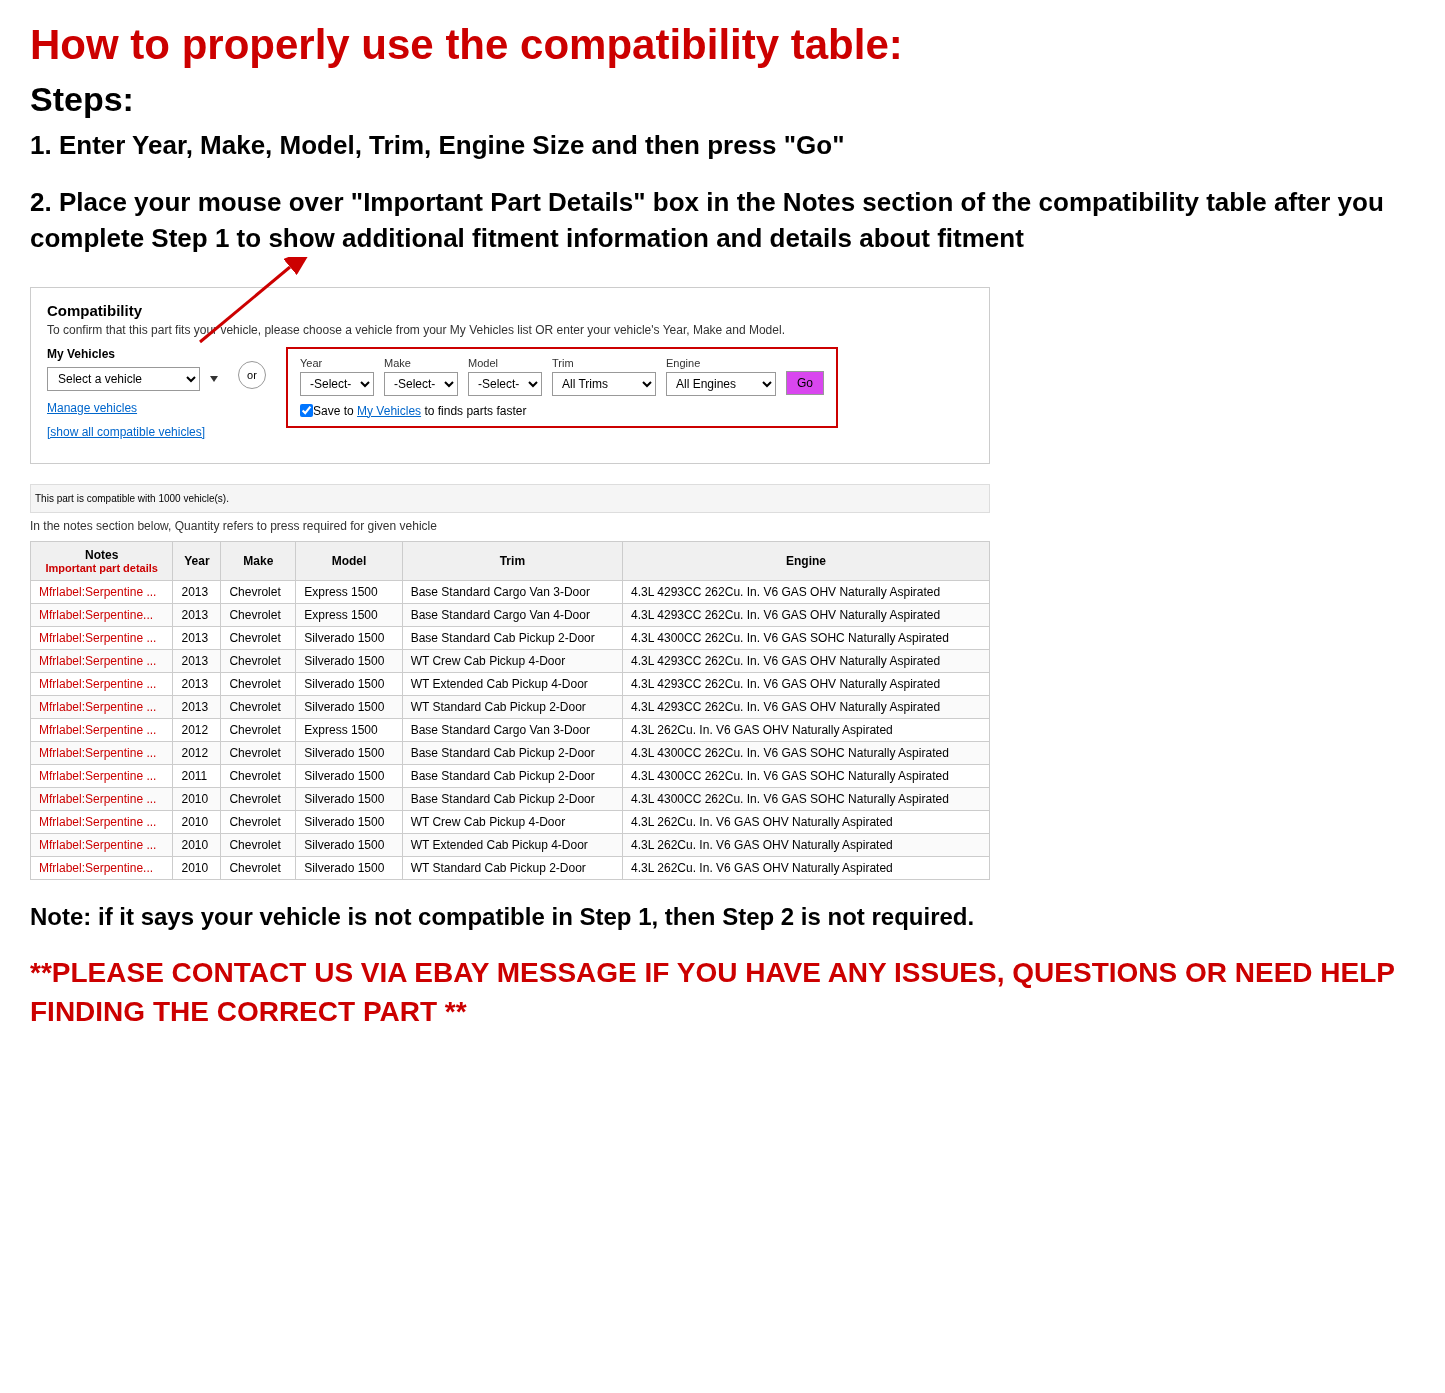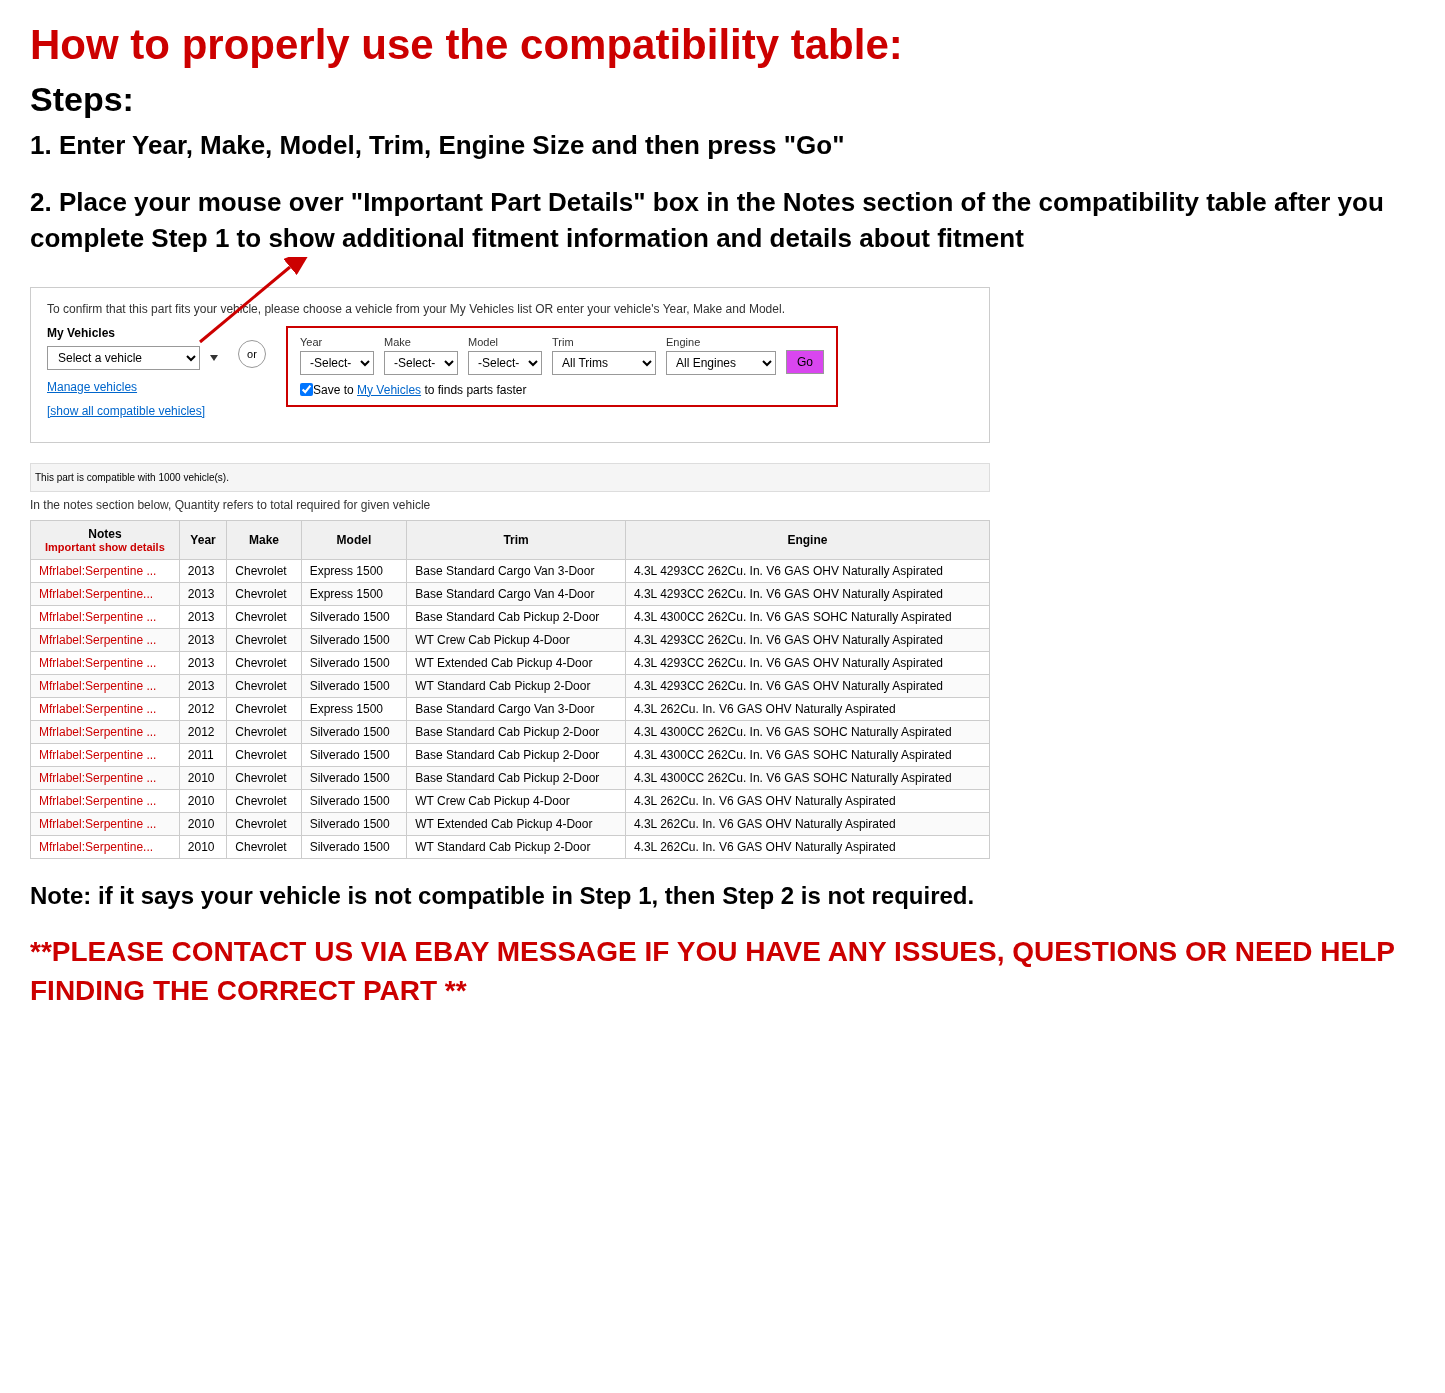--- a/index.html
+++ b/index.html
@@ -248,20 +248,21 @@
   <svg class="arrow-svg" width="130" height="90" viewBox="0 0 130 90">
     <defs>
       <marker id="arrowhead" markerWidth="10" markerHeight="7" refX="0" refY="3.5" orient="auto">
         <polygon points="0 0, 10 3.5, 0 7" fill="#cc0000"></polygon>
       </marker>
     </defs>
     <line x1="10" y1="85" x2="100" y2="10" stroke="#cc0000" stroke-width="3" marker-end="url(#arrowhead)"></line>
   </svg>
 
   <div class="compat-box">
+    <div class="compat-title">Compatibility</div>
     <div class="compat-subtitle">To confirm that this part fits your vehicle, please choose a vehicle from your My Vehicles list OR enter your vehicle's Year, Make and Model.</div>
 
     <div class="compat-row1">
 
       <div class="my-vehicles-section">
         <div class="my-vehicles-label">My Vehicles</div>
         <div class="select-vehicle-row">
           <select class="select-vehicle-dropdown">
             <option>Select a vehicle</option>
           </select>
@@ -310,28 +311,28 @@
         <div class="save-row">
           <input type="checkbox" checked="" style="">
           <span>Save to <a>My Vehicles</a> to finds parts faster</span>
         </div>
       </div>
     </div>
   </div>
 </div>
 
 <div class="compat-info-bar">This part is compatible with 1000 vehicle(s).</div>
-<div class="compat-note">In the notes section below, Quantity refers to total required for given vehicle</div>
+<div class="compat-note">In the notes section below, Quantity refers to press required for given vehicle</div>
 
 <table class="compat-table">
   <thead>
     <tr>
       <th>
         <div>Notes</div>
-        <div class="notes-th" style="color:#cc0000;font-weight:bold;font-size:11px">Important show details</div>
+        <div class="notes-th" style="color:#cc0000;font-weight:bold;font-size:11px">Important part details</div>
       </th>
       <th>Year</th>
       <th>Make</th>
       <th>Model</th>
       <th>Trim</th>
       <th>Engine</th>
     </tr>
   </thead>
   <tbody id="table-body">
   <tr>

